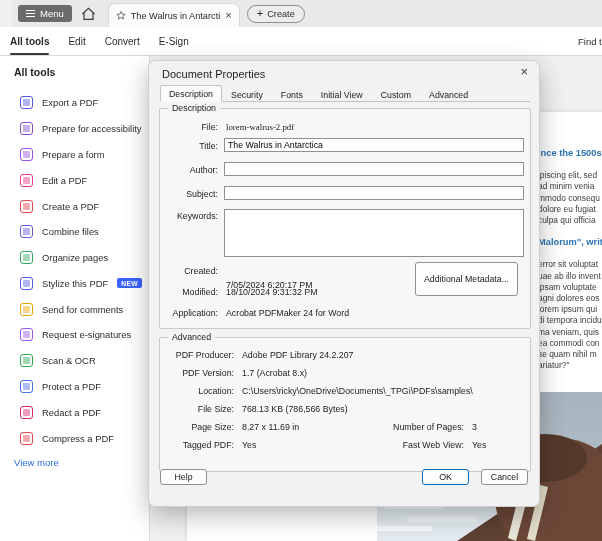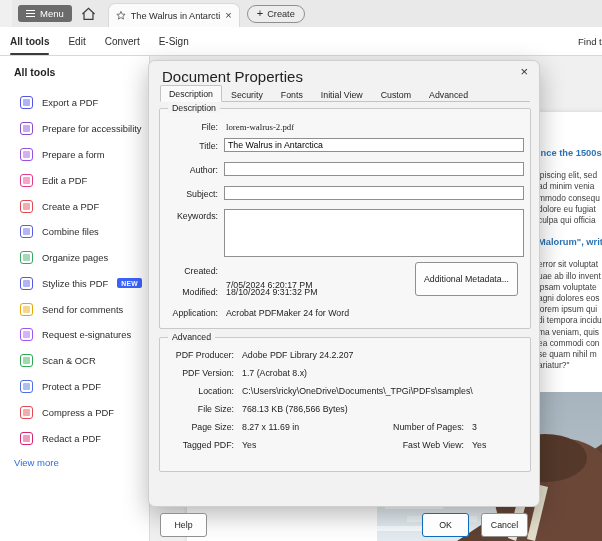--- a/index.html
+++ b/index.html
@@ -57,21 +57,21 @@
   .frag { font-size:8.4px; line-height:11.2px; color:#3d3d3d; white-space:nowrap; }
   .frag.heading { color:var(--c-heading,#2E74B5); font-size:9.3px; font-weight:600; margin-bottom:4px; }
   .frag.gap { margin-top:11px; }
   .photo { position:absolute; left:377px; top:392px; width:225px; height:149px; }
   .photo svg { display:block; width:100%; height:100%; }
 
   
   .dialog { position:absolute; left:148px; top:60px; width:392px; height:447px; background:#f2f2f2;
     border:1px solid #cfcfcf; border-radius:7px; box-shadow:0 8px 26px rgba(0,0,0,.28);
     font-size:8.8px; color:#222; }
-  .dlg-title { position:absolute; left:13px; top:7px; font-size:15px; }
+  .dlg-title { position:absolute; left:13px; top:7px; font-size:11px; }
   .dlg-close { position:absolute; right:11px; top:3px; font-size:13px; color:#333; cursor:pointer; }
   .dlg-tabs { position:absolute; left:11px; top:24px; width:370px; display:flex; align-items:flex-end;
     border-bottom:1px solid #c4c4c4; height:17px; }
   .dlg-tab { padding:2px 8px 2px 8px; font-size:8.8px; cursor:pointer; border:1px solid transparent;
     border-bottom:none; margin-bottom:-1px; }
   .dlg-tab.active { background:#fafafa; border-color:#c4c4c4; border-radius:2px 2px 0 0;
     padding-top:3px; border-bottom:1px solid #fafafa; }
 
   .fieldset { position:absolute; left:10px; width:372px; border:1px solid #c9c9c9; border-radius:2px;
     background:#f7f7f7; }
@@ -82,21 +82,21 @@
   .lbl { position:absolute; left:2px; width:56px; text-align:right; color:#222; }
   .val { position:absolute; left:66px; white-space:nowrap; }
   .fld { position:absolute; left:64px; width:300px; height:14px; border:1px solid #8f8f8f;
     background:#fff; font-family:"Liberation Sans", sans-serif; font-size:8.8px; padding:0 3px; }
   textarea.fld { resize:none; height:48px; padding-top:1px; }
 
   .btn { border:1px solid #909090; border-radius:3px; background:#fdfdfd; font-size:8.8px;
     display:flex; align-items:center; justify-content:center; cursor:pointer;
     font-family:"Liberation Sans", sans-serif; }
   .btn-meta { position:absolute; right:12px; top:153px; height:16px; padding:16px 8px; }
-  .dlg-btn { position:absolute; top:408px; width:47px; height:24px;margin-top:44px; }
+  .dlg-btn { position:absolute; top:408px; width:47px; height:16px; }
   .btn-help { left:11px; }
   .btn-ok { right:70px; border:1.4px solid var(--c-accent,#0f6cbd); }
   .btn-cancel { right:11px; }
 
   .adv-rows { padding-top:12px; }
   .a-row { display:flex; margin-bottom:8px; line-height:10px; }
   .a-lbl { width:74px; text-align:right; flex:none; }
   .a-val { margin-left:8px; white-space:nowrap; }
   .adv-right { position:absolute; left:222px; top:0; width:148px; }
   .adv-right .adv-rows { padding-top:84px; }
@@ -198,28 +198,28 @@
       <div class="tool-item" style="--c: #2DA94F;">
     <span class="tool-icon"></span>
     <span class="tool-label">Scan &amp; OCR</span>
 
   </div>
       <div class="tool-item" style="--c: #4C6EE6;">
     <span class="tool-icon"></span>
     <span class="tool-label">Protect a PDF</span>
 
   </div>
+      <div class="tool-item" style="--c: #D6246E;">
+    <span class="tool-icon"></span>
+    <span class="tool-label">Redact a PDF</span>
+
+  </div>
       <div class="tool-item" style="--c: #E34850;">
     <span class="tool-icon"></span>
     <span class="tool-label">Compress a PDF</span>
-
-  </div>
-      <div class="tool-item" style="--c: #D6246E;">
-    <span class="tool-icon"></span>
-    <span class="tool-label">Redact a PDF</span>
 
   </div>
     </div>
   <div class="view-more">View more</div>
 </div>
 
 <div class="docpane"></div>
 <div class="page"></div>
 <div class="fragments">
     <div class="frag heading">ince the 1500s</div>

